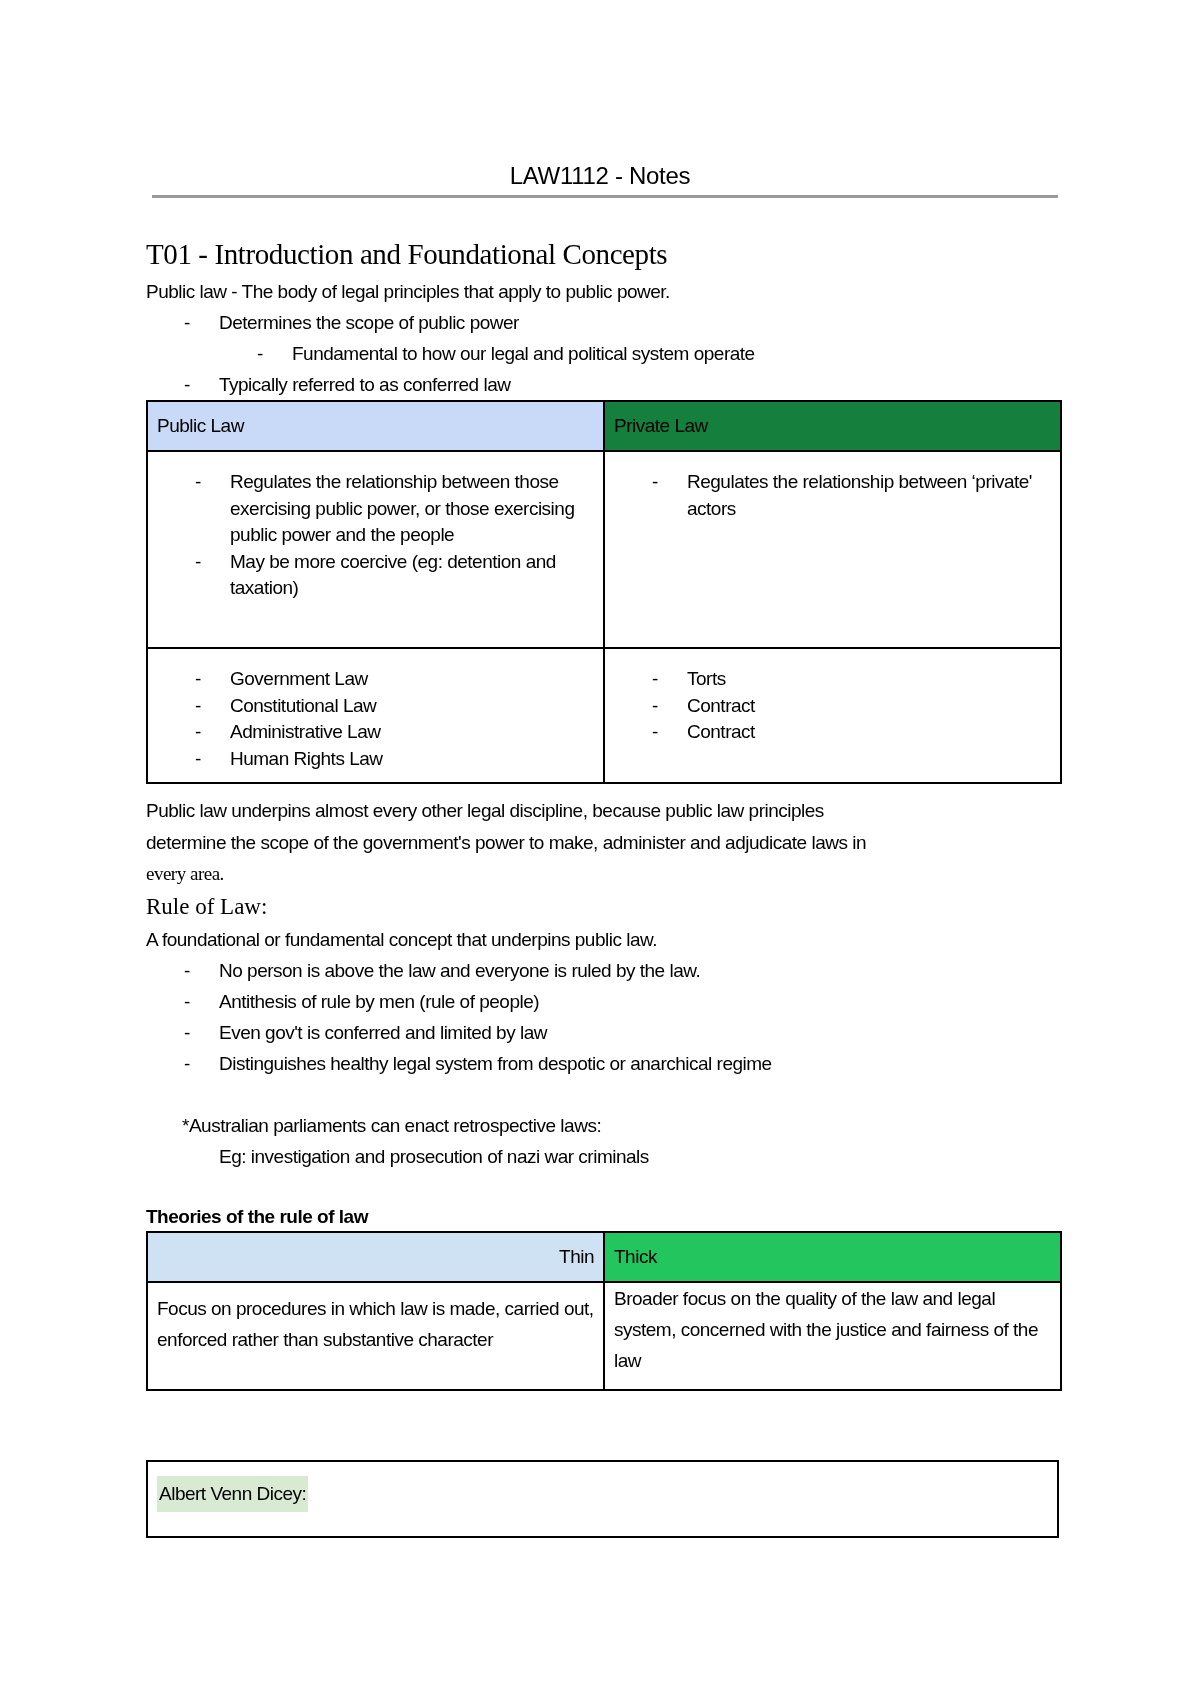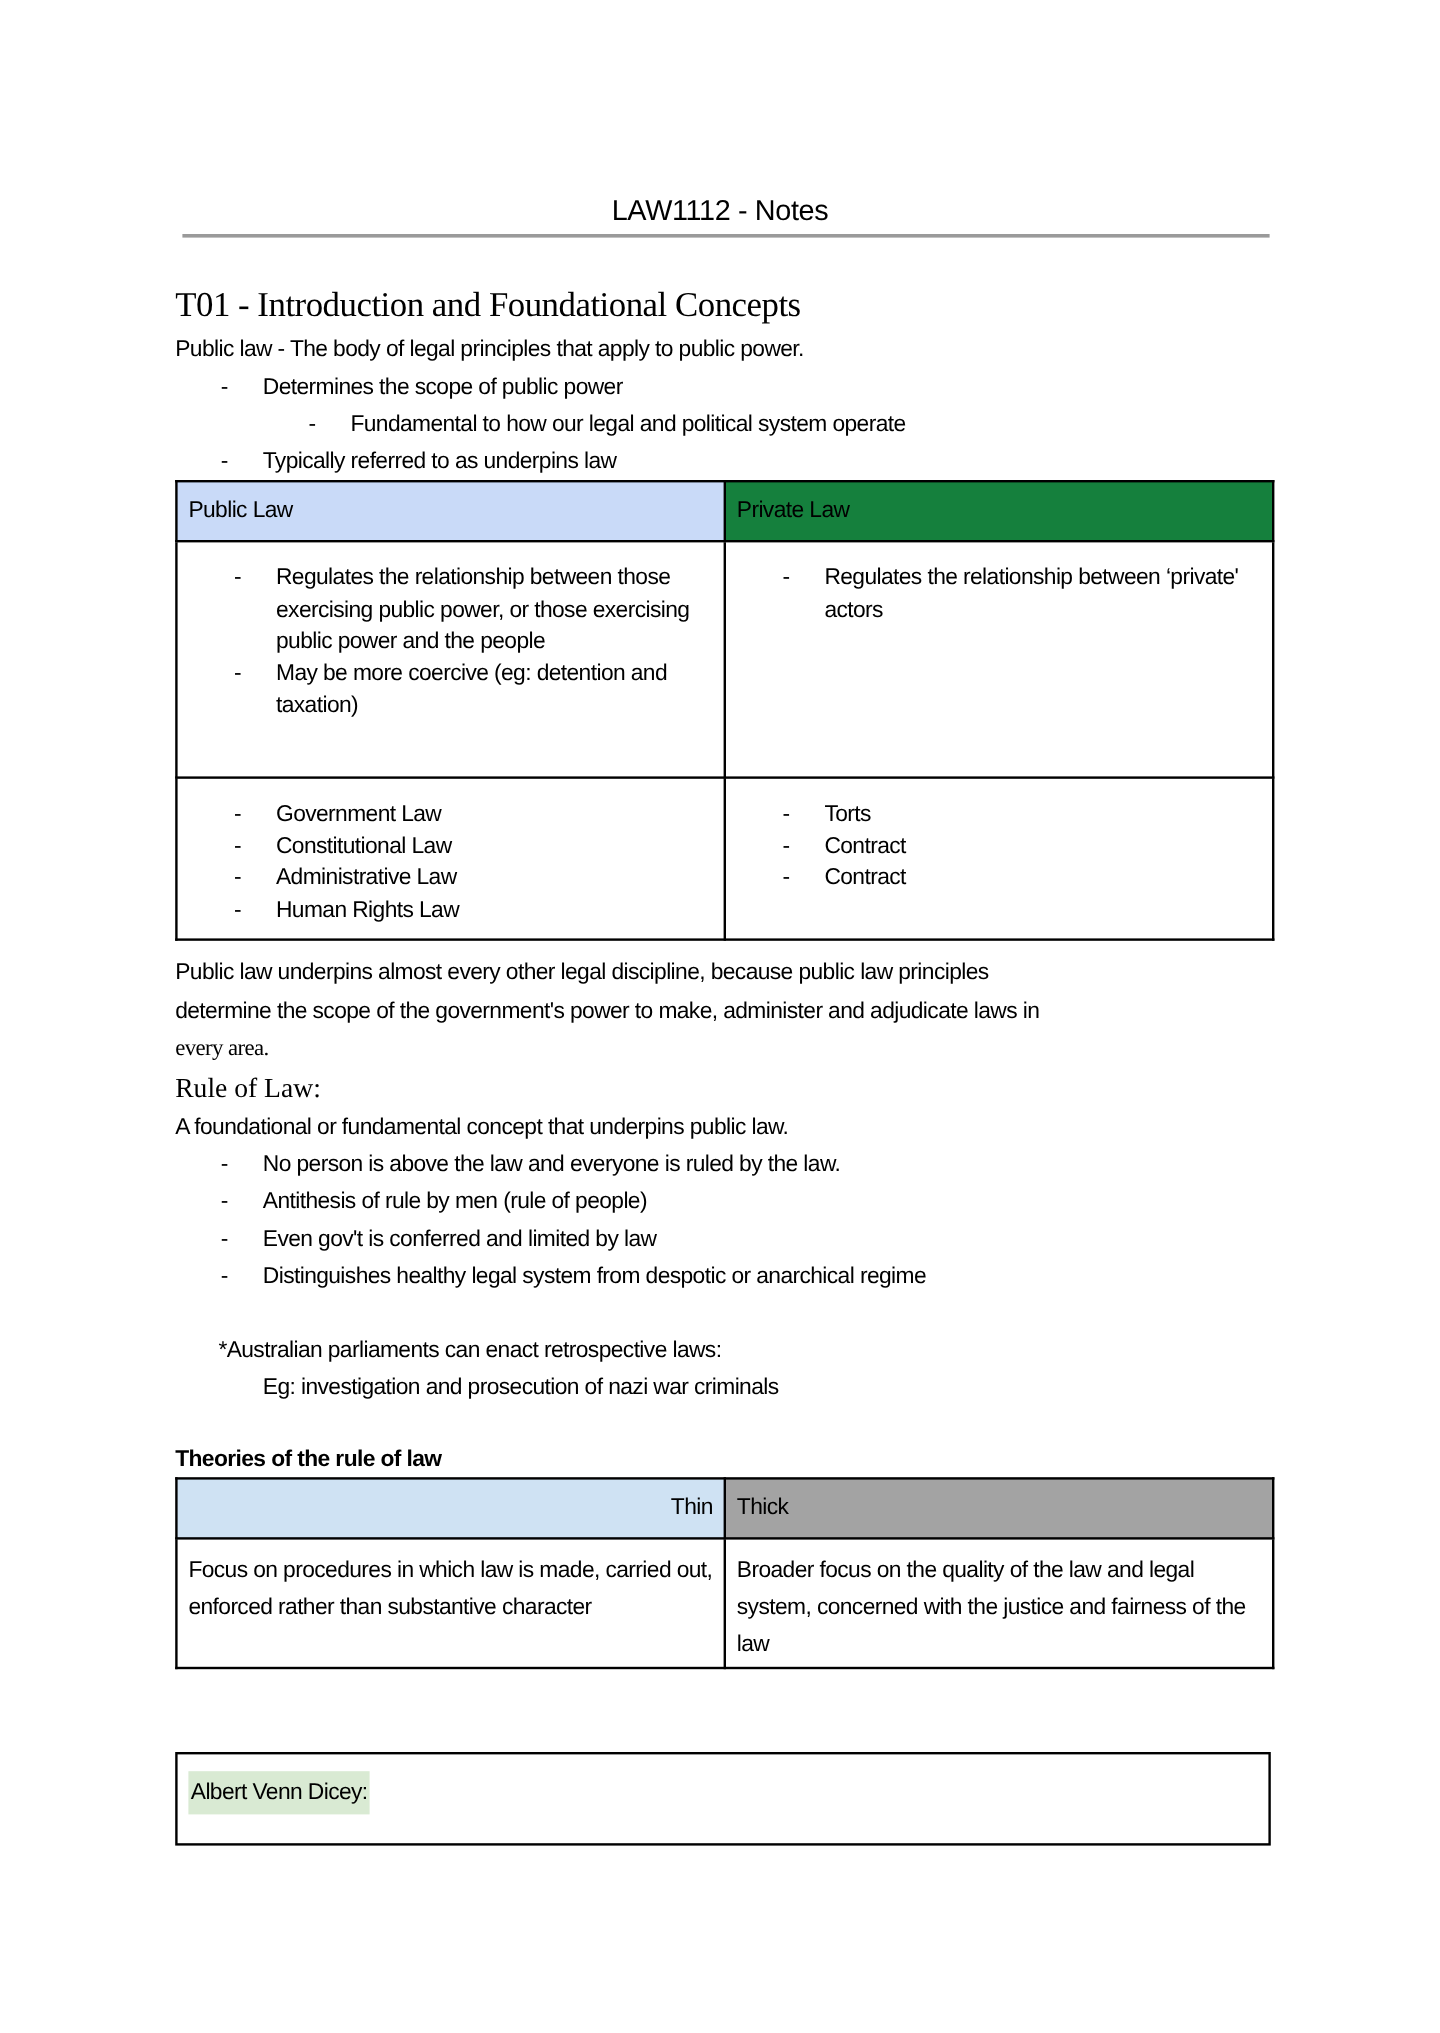--- a/index.html
+++ b/index.html
@@ -62,21 +62,21 @@
   <div class="bullet" style="left:38px; top:312px;">
     <span class="dash">-</span>
     <span class="txt">Determines the scope of public power</span>
   </div>
   <div class="bullet" style="left:111px; top:343px;">
     <span class="dash">-</span>
     <span class="txt">Fundamental to how our legal and political system operate</span>
   </div>
   <div class="bullet" style="left:38px; top:374px;">
     <span class="dash">-</span>
-    <span class="txt">Typically referred to as underpins law</span>
+    <span class="txt">Typically referred to as conferred law</span>
   </div>
 
   <table class="doc-table" style="top:400px;">
     <colgroup>
         <col style="width:457px">
         <col style="width:457px">
       </colgroup>
     <tbody>
         <tr>
       <td class="hd" style="background:#c9daf8;">Public Law</td>
@@ -146,25 +146,25 @@
   <div class="para bold" style="top:1206px; font-weight:bold;">Theories of the rule of law</div>
 
   <table class="doc-table" style="top:1231px;">
     <colgroup>
         <col style="width:457px">
         <col style="width:457px">
       </colgroup>
     <tbody>
         <tr>
       <td class="hd" style="background:#cfe2f3;text-align:right;">Thin</td>
-      <td class="hd" style="background:#a3a3a3;">Thick</td>
+      <td class="hd" style="background:#22c55e;">Thick</td>
     </tr>
     <tr>
       <td style="height:96px; padding-top:10px; line-height:31px; white-space:normal;">Focus on procedures in which law is made, carried out, enforced rather than substantive character</td>
-      <td style="padding-top:10px; line-height:31px; white-space:normal;">Broader focus on the quality of the law and legal system, concerned with the justice and fairness of the law</td>
+      <td style="line-height:31px; white-space:normal;">Broader focus on the quality of the law and legal system, concerned with the justice and fairness of the law</td>
     </tr>
   </tbody>
     </table>
 
   <div class="dicey-box">
     <span class="dicey-label">Albert Venn Dicey:</span>
   </div>
 
 </div>
 

